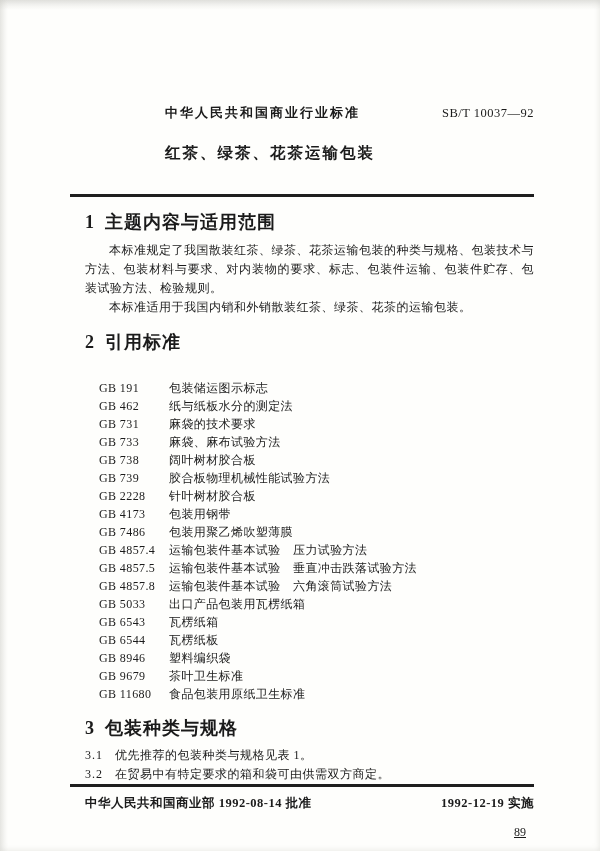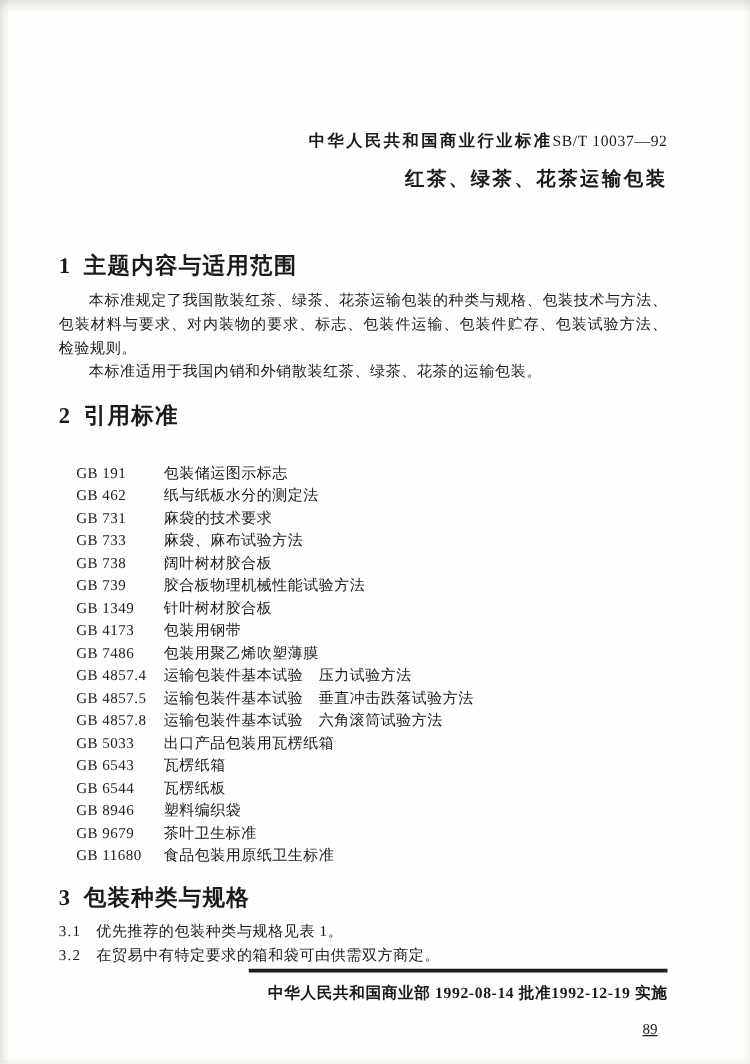--- a/index.html
+++ b/index.html
@@ -6,25 +6,24 @@
   html, body {
     width: 600px; height: 851px;
     background: #ffffff;
     font-family: "Liberation Serif", "DejaVu Serif", serif;
     color: #1b1b1b;
   }
   .page {
     position: relative;
     width: 600px; height: 851px;
     background: #fefefc;
-    padding: 104px 66px 20px 32px;
+    padding: 104px 66px 20px 70px;
     display: flex; flex-direction: column;
     overflow: hidden;
     box-shadow: inset 0 0 6px rgba(180,180,175,.35);
-    align-items: flex-end;
   }
   
   .scan-edge-top {
     position: absolute; top: 0; left: 0; right: 0; height: 10px;
     background: linear-gradient(to bottom, rgba(190,190,185,.35), rgba(255,255,255,0));
   }
   .scan-edge-left {
     position: absolute; top: 0; left: 0; bottom: 0; width: 8px;
     background: linear-gradient(to right, rgba(200,200,195,.3), rgba(255,255,255,0));
   }
@@ -33,21 +32,21 @@
     display: flex; justify-content: space-between; align-items: baseline;
     padding-left: 95px;
   }
   .std-class {
     font-size: 13px; font-weight: 700; letter-spacing: 2px;
   }
   .std-code {
     font-size: 12.5px; font-weight: 400; letter-spacing: .5px;
   }
   .doc-title {
-    margin-top: 11px; padding-left: 95px;
+    margin-top: 21px; padding-left: 95px;
     font-size: 15.5px; font-weight: 700; letter-spacing: 2px;
   }
 
   .rule-thick {
     margin-top: 30px;
     height: 0; border-top: 3px solid #1e1e1e;
   }
 
   .content { padding-left: 15px; }
 
@@ -117,21 +116,21 @@
     <div class="sec-heading">
       <span class="sec-num">2</span><span>引用标准</span>
     </div>
     <div class="ref-list">
       <div class="ref-item"><span class="ref-code">GB 191</span><span>包装储运图示标志</span></div>
       <div class="ref-item"><span class="ref-code">GB 462</span><span>纸与纸板水分的测定法</span></div>
       <div class="ref-item"><span class="ref-code">GB 731</span><span>麻袋的技术要求</span></div>
       <div class="ref-item"><span class="ref-code">GB 733</span><span>麻袋、麻布试验方法</span></div>
       <div class="ref-item"><span class="ref-code">GB 738</span><span>阔叶树材胶合板</span></div>
       <div class="ref-item"><span class="ref-code">GB 739</span><span>胶合板物理机械性能试验方法</span></div>
-      <div class="ref-item"><span class="ref-code">GB 1349</span><span>针叶树材胶合板</span></div>
+      <div class="ref-item"><span class="ref-code">GB 2228</span><span>针叶树材胶合板</span></div>
       <div class="ref-item"><span class="ref-code">GB 4173</span><span>包装用钢带</span></div>
       <div class="ref-item"><span class="ref-code">GB 7486</span><span>包装用聚乙烯吹塑薄膜</span></div>
       <div class="ref-item"><span class="ref-code">GB 4857.4</span><span>运输包装件基本试验　压力试验方法</span></div>
       <div class="ref-item"><span class="ref-code">GB 4857.5</span><span>运输包装件基本试验　垂直冲击跌落试验方法</span></div>
       <div class="ref-item"><span class="ref-code">GB 4857.8</span><span>运输包装件基本试验　六角滚筒试验方法</span></div>
       <div class="ref-item"><span class="ref-code">GB 5033</span><span>出口产品包装用瓦楞纸箱</span></div>
       <div class="ref-item"><span class="ref-code">GB 6543</span><span>瓦楞纸箱</span></div>
       <div class="ref-item"><span class="ref-code">GB 6544</span><span>瓦楞纸板</span></div>
       <div class="ref-item"><span class="ref-code">GB 8946</span><span>塑料编织袋</span></div>
       <div class="ref-item"><span class="ref-code">GB 9679</span><span>茶叶卫生标准</span></div>

